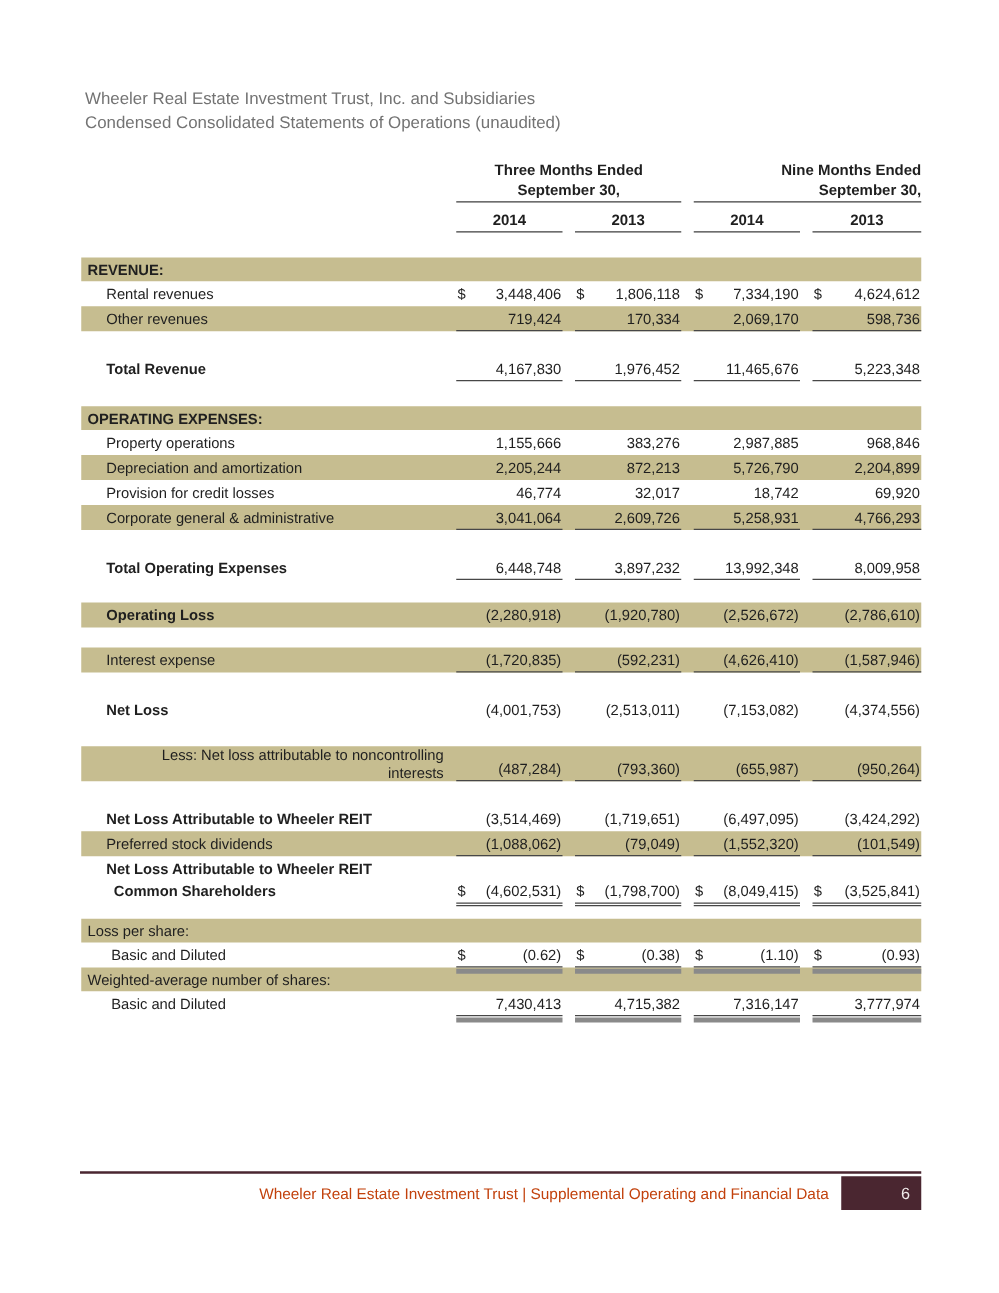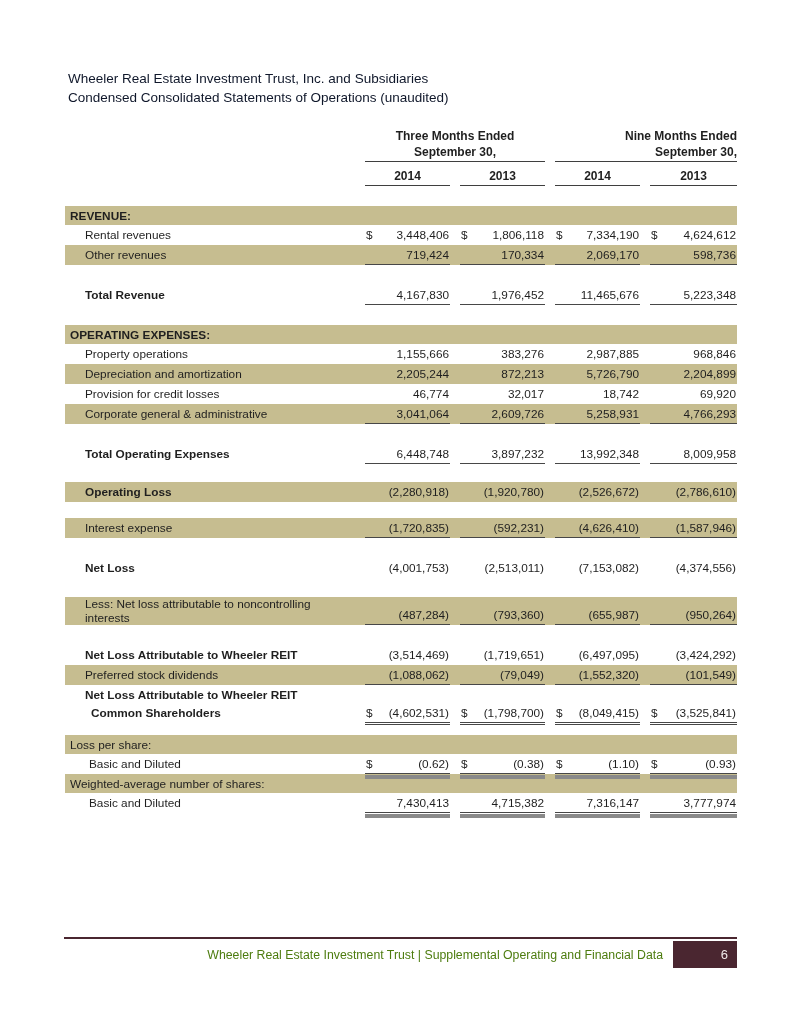--- a/index.html
+++ b/index.html
@@ -1,49 +1,49 @@
 <!DOCTYPE html>
 <html><head>
 <meta charset="utf-8">
 <style>
   html,body{margin:0;padding:0;}
   body{
     width:799px;height:1034px;background:#ffffff;position:relative;
     font-family:"Liberation Sans",sans-serif;color:#1f1f1f;overflow:hidden;
   }
-  .title-block{position:absolute;left:68px;top:70px;font-size:13.5px;line-height:18.5px;color:#0f172a;}
+  .title-block{position:absolute;left:68px;top:70px;font-size:13.5px;line-height:18.5px;color:#737373;}
   .fin-table{position:absolute;left:65px;top:128px;width:672px;font-size:11.8px;}
   .grid{display:grid;grid-template-columns:290px 85px 85px 85px 87px;column-gap:10px;}
   .grp{grid-column:span 2;text-align:center;font-weight:700;font-size:12px;line-height:16px;
        border-bottom:1px solid #3f3f3f;padding-bottom:1px;}
   .grp1{grid-column:2/4;}
   .grp2{grid-column:4/6;text-align:right;}
   .yrow{margin-top:3px;}
   .yr{text-align:center;font-weight:700;font-size:12px;border-bottom:1px solid #3f3f3f;padding:4px 0 2px;}
   .rows{margin-top:20px;}
   .trow{min-height:20px;}
   .bar{min-height:19px;}
   .hl{background:#c6bd90;}
-  .lbl{display:flex;align-items:center;padding-left:20px;}
+  .lbl{display:flex;align-items:center;padding-left:20px;text-align:right;}
   .sect .lbl,.hdr .lbl{padding-left:5px;}
   .b .lbl,.sect .lbl{font-weight:700;}
   .ind2 .lbl{padding-left:26px;}
   .ind3 .lbl{padding-left:24px;}
   .cell{display:flex;justify-content:flex-end;align-items:flex-end;padding:0 1px 3px 1px;position:relative;}
   .cur{margin-right:auto;}
   .ul .cell{border-bottom:1px solid #474747;padding-bottom:2px;}
   .dul .cell{border-bottom:1px solid #474747;padding-bottom:2px;}
   .dul .cell::after{content:"";position:absolute;left:0;right:0;bottom:-3px;height:1px;background:#474747;}
   .tul .cell{border-bottom:1px solid #474747;padding-bottom:2px;}
   .tul .cell::after{content:"";position:absolute;left:0;right:0;bottom:-6px;height:4px;background:#8a8a8a;}
   .mt12{margin-top:12px;}.mt16{margin-top:16px;}.mt17{}
   .mt18{margin-top:18px;}.mt19{margin-top:19px;}.mt20{margin-top:20px;}
   .footer-rule{position:absolute;left:64px;top:937px;width:673px;height:2px;background:#4a2630;}
   .footer-row{position:absolute;left:64px;top:941px;width:673px;display:flex;justify-content:flex-end;align-items:center;}
-  .footer-text{color:#4d7c0f;font-size:12.3px;margin-right:10px;white-space:nowrap;}
+  .footer-text{color:#c2410c;font-size:12.3px;margin-right:10px;white-space:nowrap;}
   .page-box{width:64px;height:27px;background:#4a2630;color:#f0eaea;display:flex;align-items:center;
             justify-content:flex-end;padding-right:9px;box-sizing:border-box;font-size:13px;}
 </style>
 </head>
 <body>
 
 <div class="title-block">
   <div>Wheeler Real Estate Investment Trust, Inc. and Subsidiaries</div>
   <div>Condensed Consolidated Statements of Operations (unaudited)</div>
 </div>

